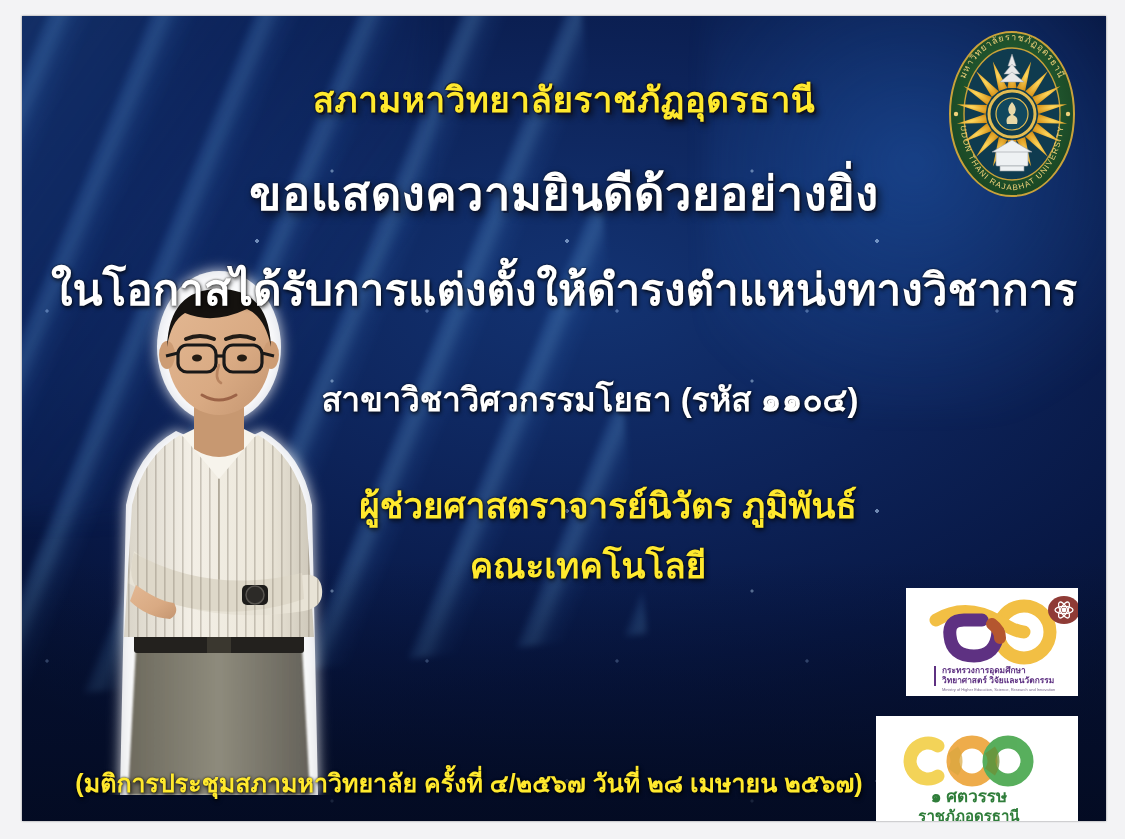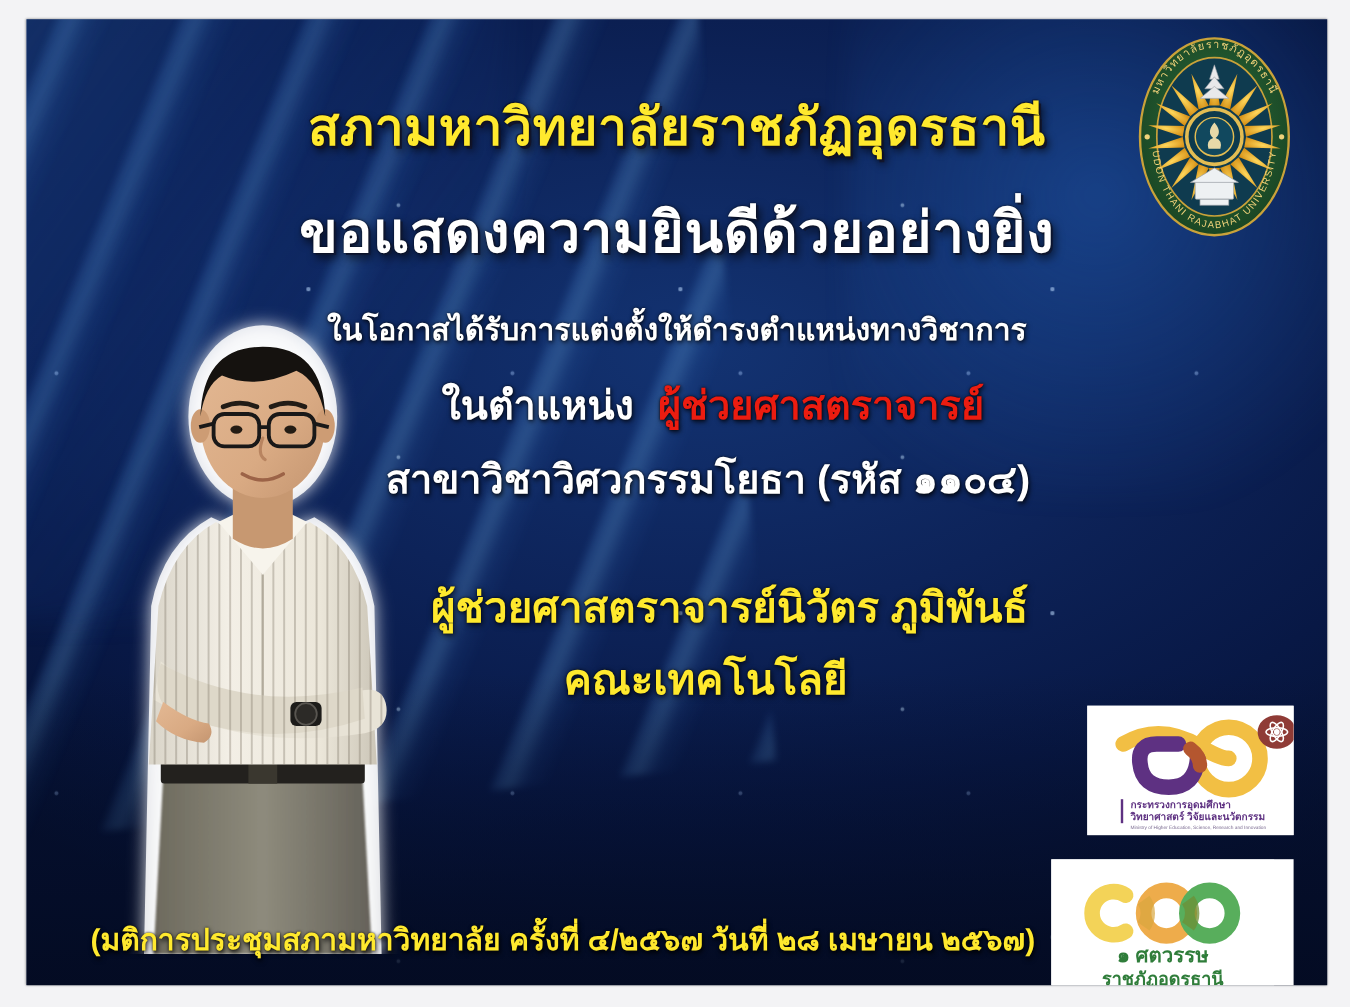--- a/index.html
+++ b/index.html
@@ -99,21 +99,21 @@
   }
   .thai {
     font-family: "Liberation Sans", "DejaVu Sans", sans-serif;
     white-space: nowrap;
   }
 
   .title1 {
     position: absolute;
     left: 0; right: 0;
     top: 56px;
-    font-size: 43px;
+    font-size: 35px;
     font-weight: bold;
     color: #ffe92e;
     letter-spacing: .5px;
     text-shadow:
       0 0 2px rgba(0,0,0,.9),
       2px 2px 0 rgba(20,20,40,.85),
       -1px -1px 0 rgba(20,20,40,.55),
       3px 4px 7px rgba(0,0,0,.75);
   }
   .title2 {
@@ -127,21 +127,21 @@
     text-shadow:
       0 0 2px rgba(0,0,0,.85),
       2px 2px 0 rgba(15,25,55,.9),
       3px 4px 8px rgba(0,0,0,.7);
   }
 
   .line-occasion {
     position: absolute;
     left: 0; right: 0;
     top: 238px;
-    font-size: 25px;
+    font-size: 44px;
     font-weight: bold;
     color: #ffffff;
     text-shadow: 1px 2px 4px rgba(0,0,0,.75), 0 0 2px rgba(0,0,0,.8);
   }
   .line-position {
     position: absolute;
     left: 0; right: 0;
     top: 295px;
     font-size: 33px;
     font-weight: bold;
@@ -407,23 +407,20 @@
         <path d="M128 140 q17 10 34 0" stroke="#9c6347" stroke-width="3" fill="none" stroke-linecap="round"></path>
       </svg>
     </div>
 
     <div id="content">
       <div class="thai title1">สภามหาวิทยาลัยราชภัฏอุดรธานี</div>
       <div class="thai title2">ขอแสดงความยินดีด้วยอย่างยิ่ง</div>
 
       <div class="thai line-occasion">ในโอกาสได้รับการแต่งตั้งให้ดำรงตำแหน่งทางวิชาการ</div>
 
-      <div class="thai line-position">
-        <span>ในตำแหน่ง</span><span class="rank">ผู้ช่วยศาสตราจารย์</span>
-      </div>
 
       <div class="thai line-field">สาขาวิชาวิศวกรรมโยธา (รหัส ๑๑๐๔)</div>
 
       <div class="thai line-name">ผู้ช่วยศาสตราจารย์นิวัตร ภูมิพันธ์</div>
       <div class="thai line-faculty">คณะเทคโนโลยี</div>
 
       <div class="thai footer-note">(มติการประชุมสภามหาวิทยาลัย ครั้งที่ ๔/๒๕๖๗ วันที่ ๒๘ เมษายน ๒๕๖๗)</div>
     </div>
 
     <div class="logo-box" id="logo-mhesi">

